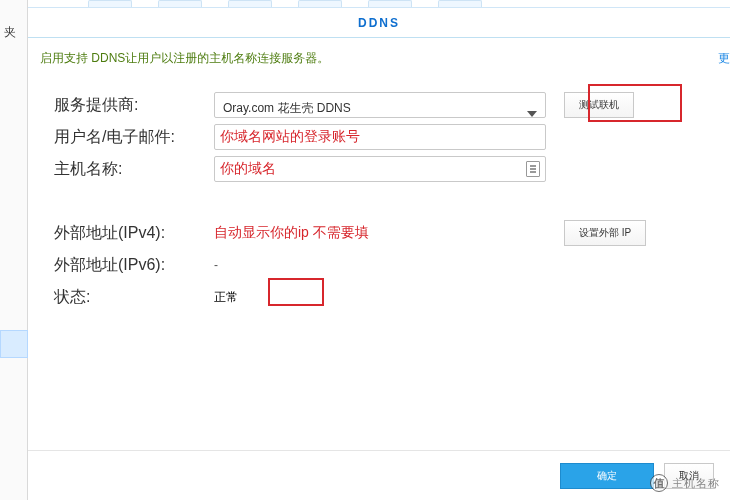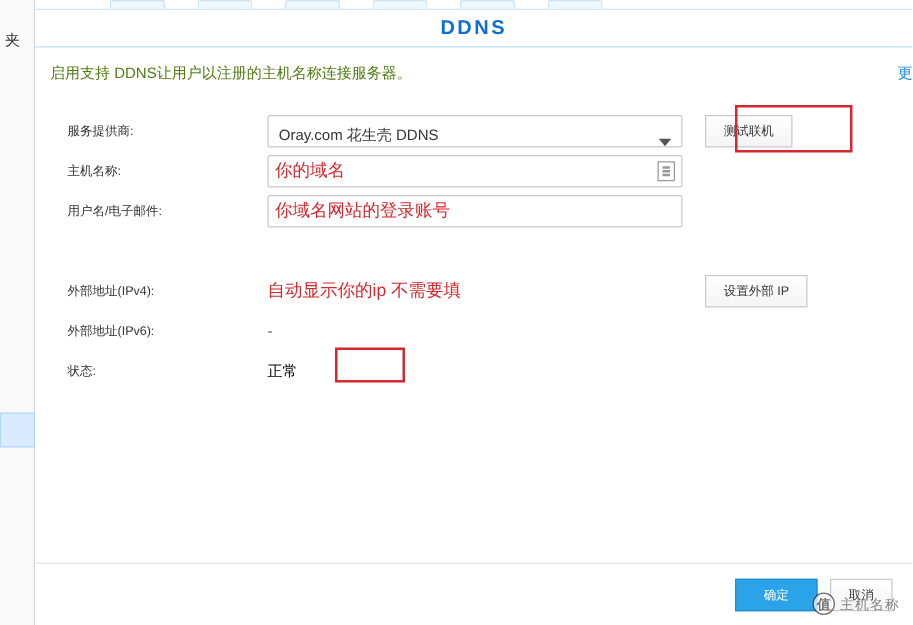--- a/index.html
+++ b/index.html
@@ -4,35 +4,35 @@
 <style>
   * { box-sizing: border-box; margin: 0; padding: 0; }
   html, body { width: 730px; height: 500px; font-family: "Microsoft YaHei", Arial, sans-serif; font-size: 12px; color: #333; overflow: hidden; }
   .root { position: relative; width: 730px; height: 500px; background: #fff; }
   .leftedge { position: absolute; left: 0; top: 0; width: 28px; height: 500px; border-right: 1px solid #d9d9d9; background: #fafafa; }
   .leftedge .frag { position: absolute; left: 4px; top: 24px; font-size: 12px; color: #333; }
   .leftedge .bluebox { position: absolute; left: 0; top: 330px; width: 28px; height: 28px; background: #d9ecff; border: 1px solid #b5d8ff; }
   .tabstrip { position: absolute; left: 28px; right: 0; top: 0; height: 8px; border-bottom: 1px solid #d0e6f7; }
   .tabstrip .tab { position: absolute; top: 0; height: 7px; width: 44px; border: 1px solid #cde3f5; border-bottom: none; border-radius: 2px 2px 0 0; background: #eef7ff; }
   .header { position: absolute; left: 28px; right: 0; top: 8px; height: 30px; border-bottom: 1px solid #bfe0f2; display: flex; align-items: center; justify-content: center; background: #fff; }
-  .header .title { color: #0f6fcf; font-weight: bold; font-size: 16px; letter-spacing: 2px; }
+  .header .title { color: #0f6fcf; font-weight: bold; font-size: 12px; letter-spacing: 2px; }
   .desc { position: absolute; left: 40px; top: 50px; font-size: 12px; color: #4d7c0f; }
   .linkmore { position: absolute; right: 0; top: 50px; color: #1e88e5; cursor: pointer; }
   .form { position: absolute; left: 54px; top: 90px; right: 16px; }
   .row { display: flex; align-items: center; height: 30px; margin-bottom: 2px; }
-  .lbl { width: 160px; color: #333; font-size: 10px; }
+  .lbl { width: 160px; color: #333; font-size: 16px; }
   .ctrl { width: 332px; position: relative; }
   .select { width: 332px; height: 26px; border: 1px solid #c9c9c9; border-radius: 2px; background: #fff; display: flex; align-items: flex-end; padding: 0 8px; justify-content: space-between; cursor: pointer; }
   .select .caret { width: 0; height: 0; border-left: 5px solid transparent; border-right: 5px solid transparent; border-top: 6px solid #555; }
   .txt { width: 332px; height: 26px; border: 1px solid #c9c9c9; border-radius: 2px; padding: 0 26px 0 8px; font-size: 12px; font-family: inherit; }
   .inputicon { position: absolute; right: 6px; top: 5px; width: 14px; height: 16px; border: 1px solid #999; border-radius: 1px; background: #fff; }
   .inputicon::before { content: ""; position: absolute; left: 3px; top: 3px; width: 6px; height: 2px; background: #999; box-shadow: 0 3px 0 #999, 0 6px 0 #999; }
   .annot { color: #d7262c; font-size: 14px; font-weight: 500; }
   .btn { height: 26px; padding: 0 14px; border: 1px solid #c9c9c9; border-radius: 0; background: linear-gradient(#ffffff,#f4f4f4); cursor: pointer; font-size: 10px; font-family: inherit; color: #333; display: inline-flex; align-items: center; justify-content: center; }
-  .btn.primary { background: #2aa3e8; border-color: #1d8bce; color: #fff; padding: 0 22px; }
+  .btn.primary { background: #2aa3e8; border-color: #1d8bce; color: #fff; padding: 0 36px; }
   .sidebtn { margin-left: 18px; }
   .status { color: #000000; font-size: 12px; }
   .redbox { position: absolute; border: 2px solid #d7262c; pointer-events: none; }
   .rb1 { left: 588px; top: 84px; width: 94px; height: 38px; }
   .rb2 { left: 268px; top: 278px; width: 56px; height: 28px; }
   .footer { position: absolute; left: 28px; right: 0; bottom: 0; height: 50px; border-top: 1px solid #e5e5e5; display: flex; align-items: center; justify-content: flex-end; padding-right: 16px; gap: 10px; }
   .watermark { position: absolute; right: 10px; bottom: 8px; display: flex; align-items: center; gap: 4px; opacity: 0.7; pointer-events: none; }
   .watermark .badge { width: 18px; height: 18px; border-radius: 50%; background: #fff; border: 1px solid #333; display: flex; align-items: center; justify-content: center; font-size: 11px; font-weight: bold; }
   .watermark .wmtxt { font-size: 11px; color: #555; letter-spacing: 1px; }
   .ipv6val { color: #555; }
@@ -70,33 +70,33 @@
       <div class="ctrl">
         <div class="select">
           <span>Oray.com 花生壳 DDNS</span>
           <span class="caret"></span>
         </div>
       </div>
       <button class="btn sidebtn">测试联机</button>
     </div>
 
     <div class="row">
+      <div class="lbl">用户名/电子邮件:</div>
+      <div class="ctrl">
+        <input class="txt" type="text" style="">
+        <span class="annot" style="position:absolute;left:6px;top:4px;pointer-events:none">你域名网站的登录账号</span>
+      </div>
+    </div>
+
+    <div class="row">
       <div class="lbl">主机名称:</div>
       <div class="ctrl">
         <input class="txt" type="text" style="">
         <span class="inputicon"></span>
         <span class="annot" style="position:absolute;left:6px;top:4px;pointer-events:none">你的域名</span>
-      </div>
-    </div>
-
-    <div class="row">
-      <div class="lbl">用户名/电子邮件:</div>
-      <div class="ctrl">
-        <input class="txt" type="text" style="">
-        <span class="annot" style="position:absolute;left:6px;top:4px;pointer-events:none">你域名网站的登录账号</span>
       </div>
     </div>
 
     <div class="row">
     </div>
 
     <div class="row">
       <div class="lbl">外部地址(IPv4):</div>
       <div class="ctrl">
         <span class="annot">自动显示你的ip 不需要填</span>

